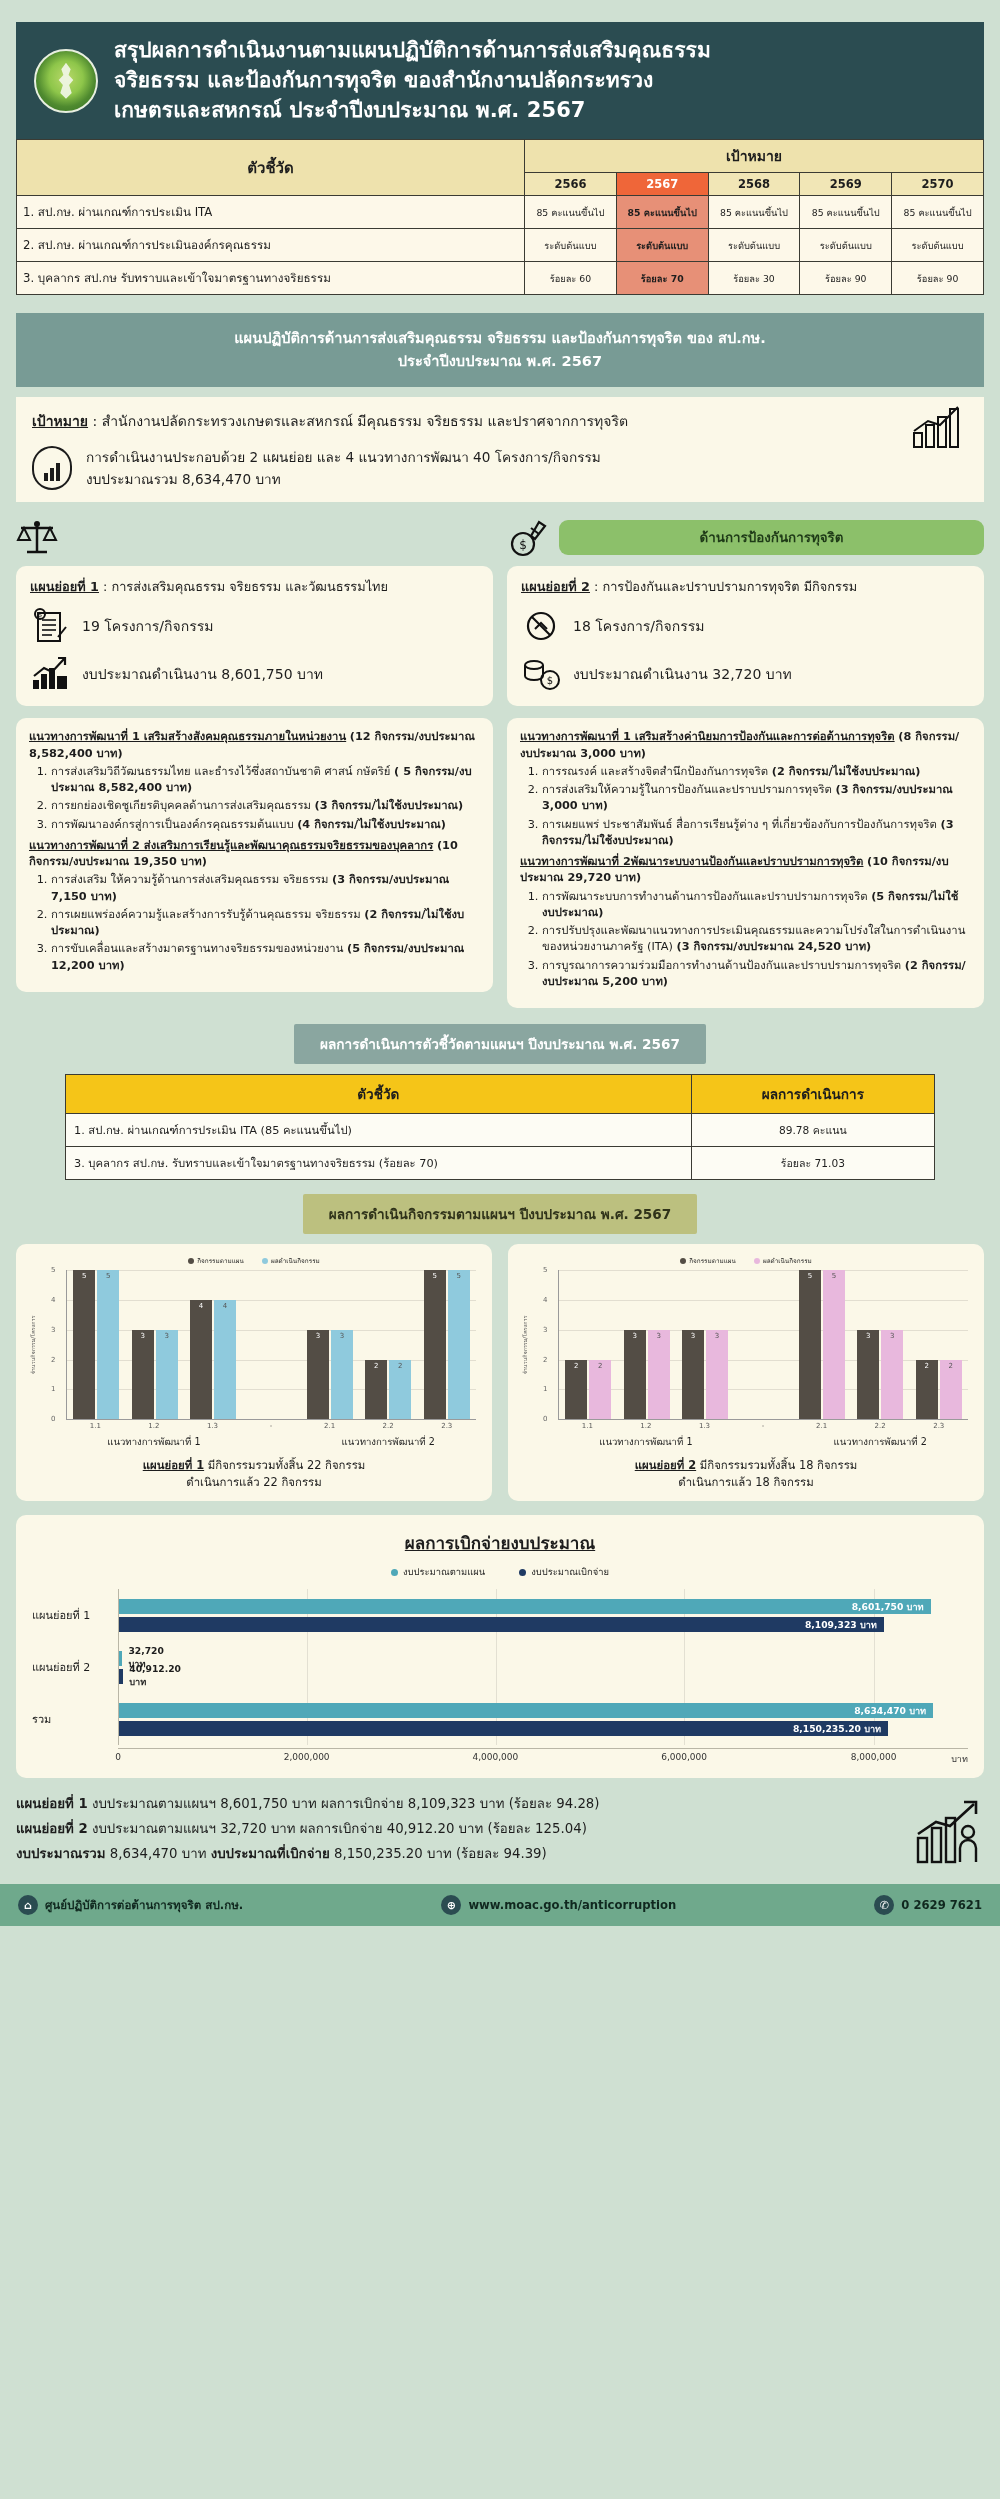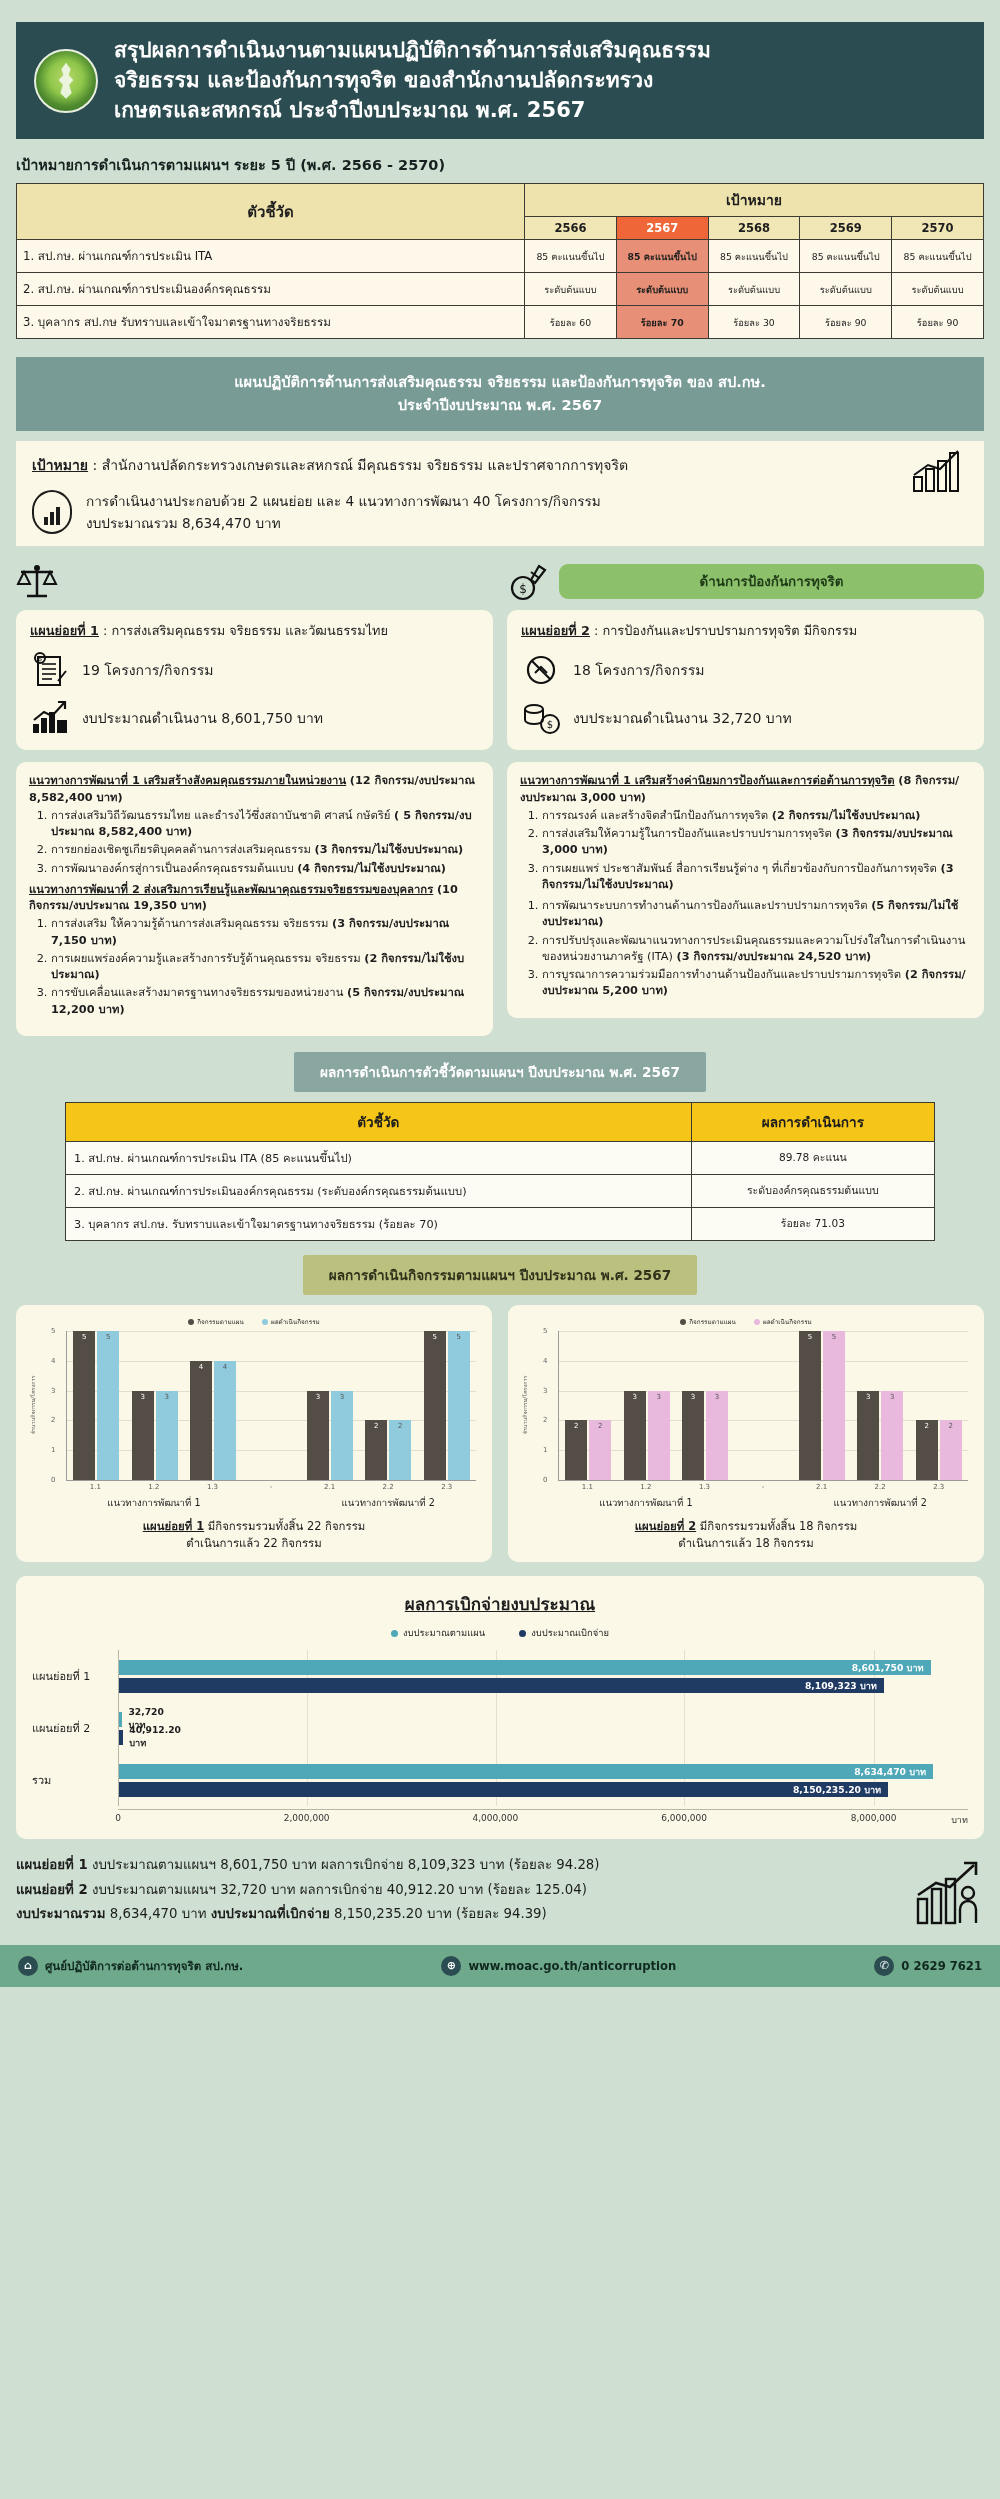--- a/index.html
+++ b/index.html
@@ -176,21 +176,20 @@
 
   <div class="header">
     <div class="emblem"></div>
     <div class="header-title">
       <div>สรุปผลการดำเนินงานตามแผนปฏิบัติการด้านการส่งเสริมคุณธรรม</div>
       <div>จริยธรรม และป้องกันการทุจริต ของสำนักงานปลัดกระทรวง</div>
       <div>เกษตรและสหกรณ์ ประจำปีงบประมาณ พ.ศ. 2567</div>
     </div>
   </div>
 
-  <div class="sec-label">เป้าหมายการดำเนินการตามแผนฯ ระยะ 5 ปี (พ.ศ. 2566 - 2570)</div>
   <div class="goal-wrap">
     <table class="goal">
       <tbody>
           <tr>
         <th class="thead-ind" rowspan="2">ตัวชี้วัด</th>
         <th class="thead-goal" colspan="5">เป้าหมาย</th>
       </tr>
       <tr>
         <th class="yr">2566</th>
         <th class="yr hl">2567</th>
@@ -356,20 +355,24 @@
       <div class="approach-card">
         <div>
           <span class="hd">แนวทางการพัฒนาที่ 1 เสริมสร้างค่านิยมการป้องกันและการต่อต้านการทุจริต</span>
           <b>(8 กิจกรรม/งบประมาณ 3,000 บาท)</b>
         </div>
         <ol>
           <li><span>การรณรงค์ และสร้างจิตสำนึกป้องกันการทุจริต </span><b>(2 กิจกรรม/ไม่ใช้งบประมาณ)</b></li>
           <li><span>การส่งเสริมให้ความรู้ในการป้องกันและปราบปรามการทุจริต </span><b>(3 กิจกรรม/งบประมาณ 3,000 บาท)</b></li>
           <li><span>การเผยแพร่ ประชาสัมพันธ์ สื่อการเรียนรู้ต่าง ๆ ที่เกี่ยวข้องกับการป้องกันการทุจริต </span><b>(3 กิจกรรม/ไม่ใช้งบประมาณ)</b></li>
         </ol>
+        <div>
+          <span class="hd">แนวทางการพัฒนาที่ 2พัฒนาระบบงานป้องกันและปราบปรามการทุจริต</span>
+          <b>(10 กิจกรรม/งบประมาณ 29,720 บาท)</b>
+        </div>
         <ol>
           <li><span>การพัฒนาระบบการทำงานด้านการป้องกันและปราบปรามการทุจริต </span><b>(5 กิจกรรม/ไม่ใช้งบประมาณ)</b></li>
           <li><span>การปรับปรุงและพัฒนาแนวทางการประเมินคุณธรรมและความโปร่งใสในการดำเนินงานของหน่วยงานภาครัฐ (ITA) </span><b>(3 กิจกรรม/งบประมาณ 24,520 บาท)</b></li>
           <li><span>การบูรณาการความร่วมมือการทำงานด้านป้องกันและปราบปรามการทุจริต </span><b>(2 กิจกรรม/งบประมาณ 5,200 บาท)</b></li>
         </ol>
       </div>
     </div>
   </div>
 
   <div class="mid-banner">ผลการดำเนินการตัวชี้วัดตามแผนฯ ปีงบประมาณ พ.ศ. 2567</div>
@@ -380,24 +383,20 @@
           <col style="width:28%">
         </colgroup>
       <tbody>
           <tr>
         <th>ตัวชี้วัด</th>
         <th>ผลการดำเนินการ</th>
       </tr>
       <tr>
         <td class="l">1. สป.กษ. ผ่านเกณฑ์การประเมิน ITA (85 คะแนนขึ้นไป)</td>
         <td class="r">89.78 คะแนน</td>
-      </tr>
-      <tr>
-        <td class="l">2. สป.กษ. ผ่านเกณฑ์การประเมินองค์กรคุณธรรม (ระดับองค์กรคุณธรรมต้นแบบ)</td>
-        <td class="r">ระดับองค์กรคุณธรรมต้นแบบ</td>
       </tr>
       <tr>
         <td class="l">3. บุคลากร สป.กษ. รับทราบและเข้าใจมาตรฐานทางจริยธรรม (ร้อยละ 70)</td>
         <td class="r">ร้อยละ 71.03</td>
       </tr>
     </tbody>
       </table>
   </div>
 
   <div class="mid-banner olive" style="margin-top:14px">ผลการดำเนินกิจกรรมตามแผนฯ ปีงบประมาณ พ.ศ. 2567</div>

